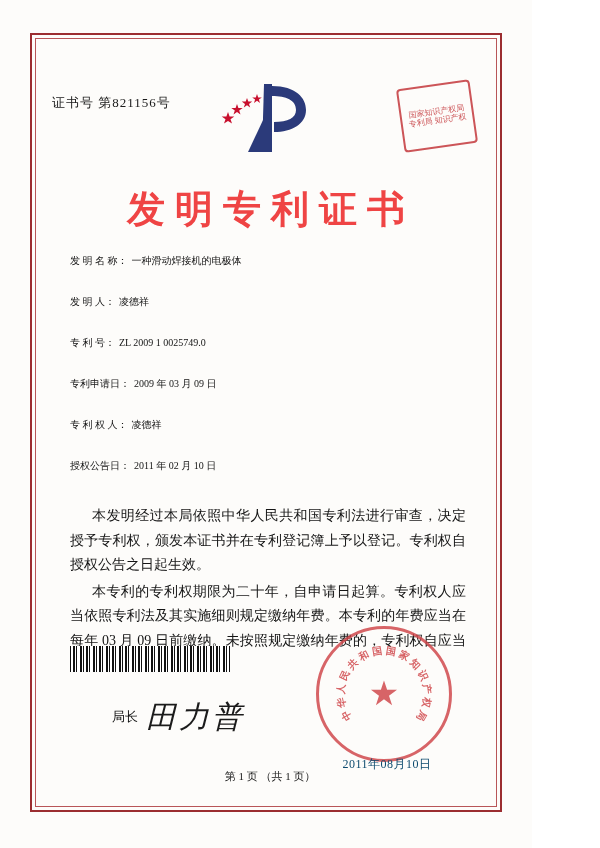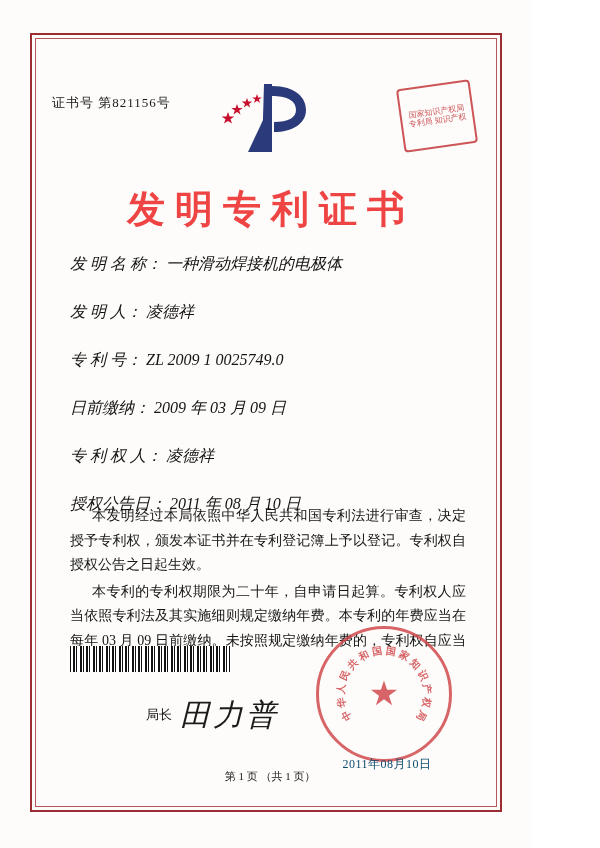--- a/index.html
+++ b/index.html
@@ -125,24 +125,23 @@
   
   .fields {
     position: absolute;
     left: 18px;
     right: 10px;
     top: 198px;
   }
   .field {
     display: flex;
     align-items: baseline;
-    font-size: 16px;
+    font-size: 10px;
     margin-bottom: 27px;
     color: #141414;
-    font-style: italic;
   }
   .field .label {
     white-space: pre;
     flex: 0 0 auto;
   }
   .field .value {
     margin-left: 4px;
     flex: 1 1 auto;
   }
 
@@ -180,26 +179,25 @@
 
   
   .director {
     position: absolute;
     left: 60px;
     top: 640px;
     font-size: 13px;
     color: #111;
     display: flex;
     align-items: baseline;
-    margin-left: 34px;
   }
   .sig {
     margin-left: 8px;
     font-size: 30px;
-    font-family: Liberation Mono, monospace;
+    font-family: Liberation Serif, serif;
     font-style: italic;
     letter-spacing: 3px;
     color: #1b1b1b;
     line-height: 1;
     position: relative;
     top: 6px;
   }
 
   
   .big-seal {
@@ -306,32 +304,32 @@
         <span class="label">发 明 人：</span>
         <span class="value">凌德祥</span>
       </div>
 
       <div class="field">
         <span class="label">专 利 号：</span>
         <span class="value">ZL 2009 1 0025749.0</span>
       </div>
 
       <div class="field">
-        <span class="label">日前缴纳：</span>
+        <span class="label">专利申请日：</span>
         <span class="value">2009 年 03 月 09 日</span>
       </div>
 
       <div class="field">
         <span class="label">专 利 权 人：</span>
         <span class="value">凌德祥</span>
       </div>
 
       <div class="field">
         <span class="label">授权公告日：</span>
-        <span class="value">2011 年 08 月 10 日</span>
+        <span class="value">2011 年 02 月 10 日</span>
       </div>
 
     </div>
 
     <div class="body-text">
       <p>本发明经过本局依照中华人民共和国专利法进行审查，决定授予专利权，颁发本证书并在专利登记簿上予以登记。专利权自授权公告之日起生效。</p>
       <p>本专利的专利权期限为二十年，自申请日起算。专利权人应当依照专利法及其实施细则规定缴纳年费。本专利的年费应当在每年 03 月 09 日前缴纳。未按照规定缴纳年费的，专利权自应当缴纳年费期满之日起终止。</p>
     </div>
 
     <div class="barcode"></div>

